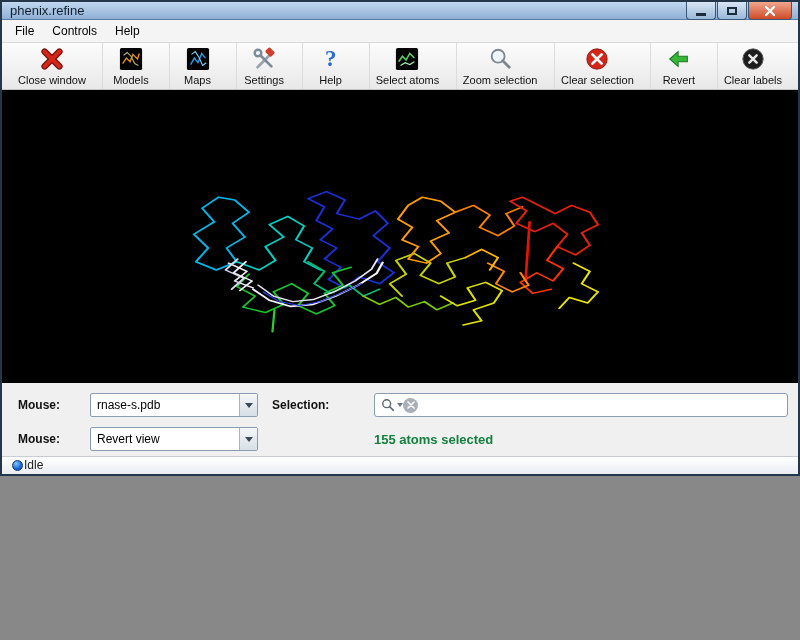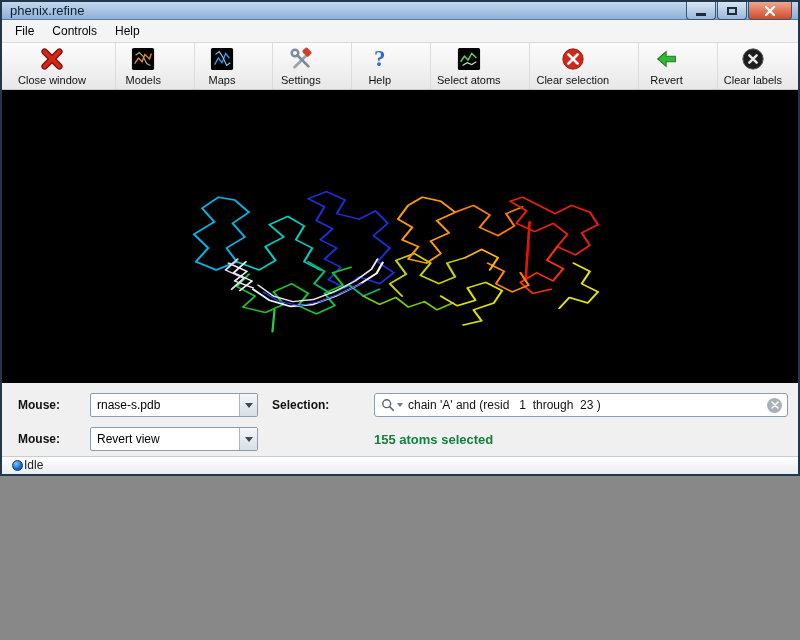--- a/index.html
+++ b/index.html
@@ -145,20 +145,29 @@
       <span class="ticon">
         <svg width="24" height="24" viewBox="0 0 26 26">
           <rect x="1" y="1" width="24" height="24" rx="2" fill="#000"></rect>
           <polyline points="4,16 8,10 12,14 16,7 21,12" stroke="#59d659" stroke-width="1.6" fill="none"></polyline>
           <polyline points="6,20 11,17 16,19 21,16" stroke="#aef0ae" stroke-width="1.2" fill="none"></polyline>
         </svg>
       </span>
       <span>Select atoms</span>
     </div>
 
+    <div class="tbtn">
+      <span class="ticon">
+        <svg width="24" height="24" viewBox="0 0 26 26">
+          <circle cx="11" cy="10" r="7" fill="#eef6fb" stroke="#7c8691" stroke-width="2"></circle>
+          <line x1="16" y1="15" x2="23" y2="22" stroke="#7c8691" stroke-width="3" stroke-linecap="round"></line>
+        </svg>
+      </span>
+      <span>Zoom selection</span>
+    </div>
 
     <div class="tbtn">
       <span class="ticon">
         <svg width="24" height="24" viewBox="0 0 26 26">
           <circle cx="13" cy="13" r="11" fill="#d42618" stroke="#8e150c" stroke-width="1"></circle>
           <path d="M8 8 L18 18 M18 8 L8 18" stroke="#fff" stroke-width="3" stroke-linecap="round"></path>
         </svg>
       </span>
       <span>Clear selection</span>
     </div>
@@ -224,21 +233,20 @@
     </div>
 
     <span class="flabel">Selection:</span>
 
     <div class="searchbox">
       <svg width="14" height="14" viewBox="0 0 16 16">
         <circle cx="6.5" cy="6.5" r="4.5" fill="none" stroke="#5a6470" stroke-width="1.6"></circle>
         <line x1="10" y1="10" x2="14" y2="14" stroke="#5a6470" stroke-width="2" stroke-linecap="round"></line>
       </svg>
       <span class="caret-tiny"></span>
-      <input type="text" value="chain 'A' and (resid   1  through  23 )" style="">
       <span class="clear-circle">
         <svg width="8" height="8" viewBox="0 0 8 8">
           <path d="M1 1 L7 7 M7 1 L1 7" stroke="#fff" stroke-width="1.6" stroke-linecap="round"></path>
         </svg>
       </span>
     </div>
 
     <span class="flabel">Mouse:</span>
 
     <div class="combo">

